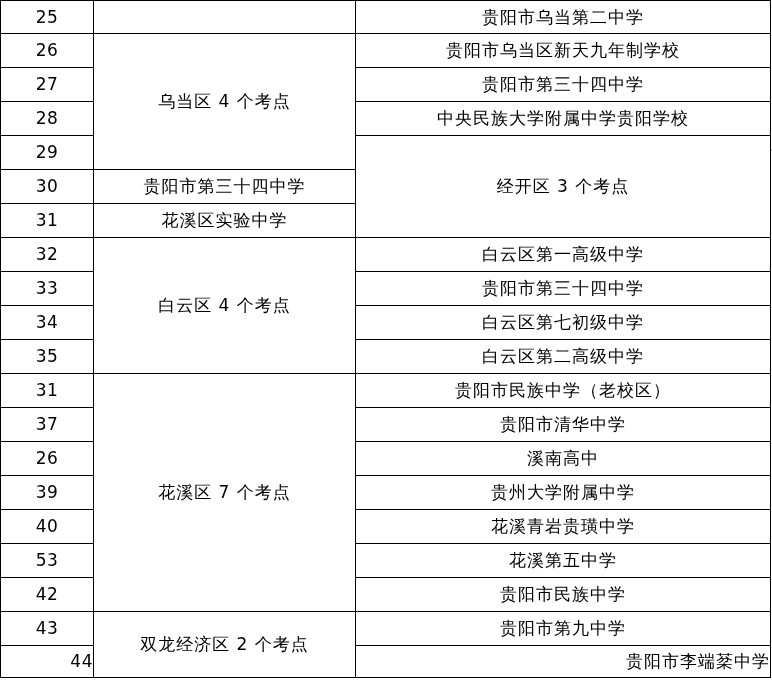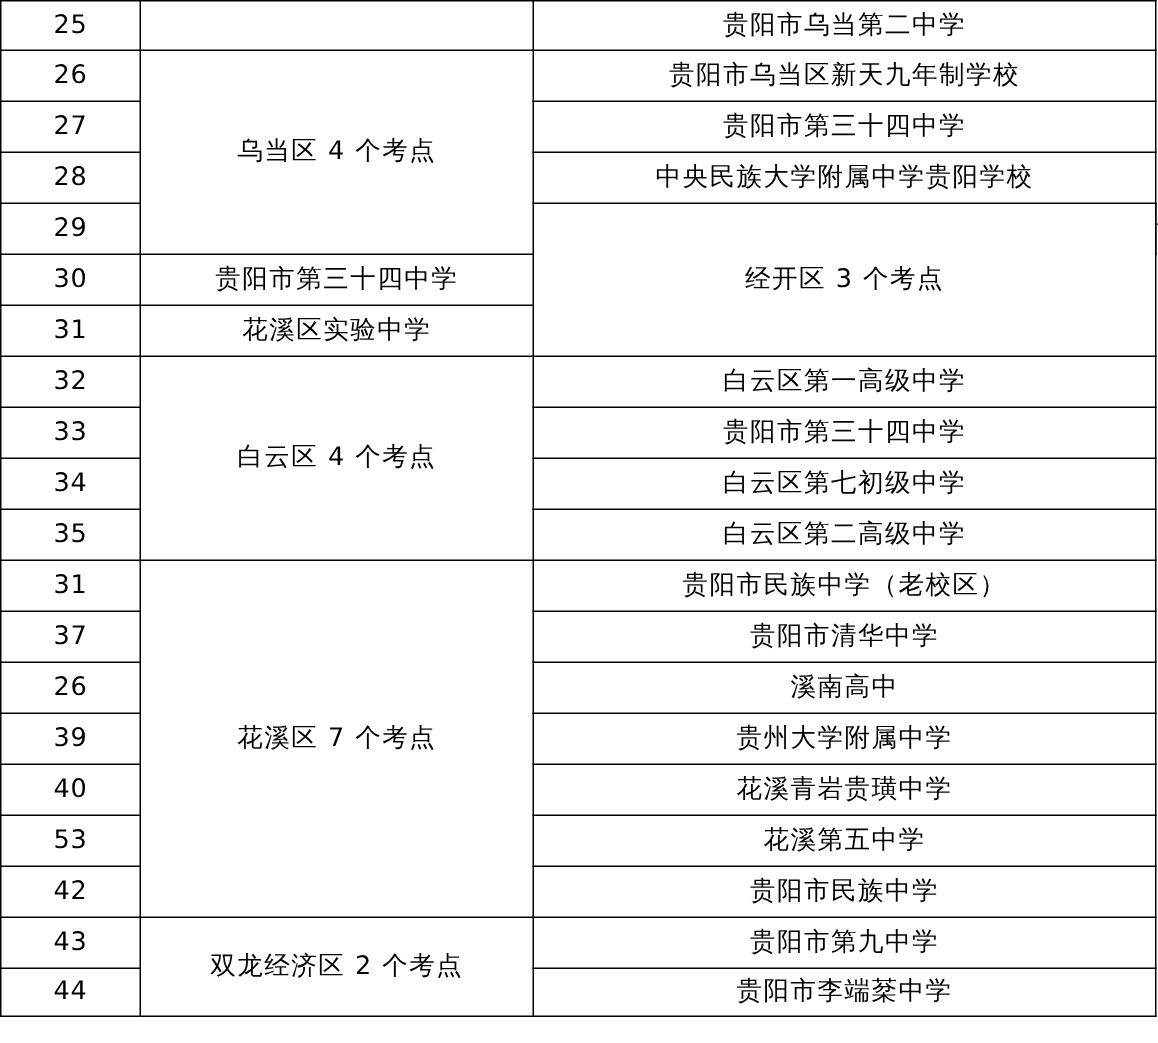--- a/index.html
+++ b/index.html
@@ -49,21 +49,21 @@
   td.district {
     font-size: 17px;
     letter-spacing: 1px;
   }
   td.school {
     font-size: 17px;
     letter-spacing: 1px;
   }
   
   tr.first-row td { height: 32px; }
-  tr.last-row td { height: 31px; }
+  tr.last-row td { height: 31px; text-align: right; }
 </style>
 </head>
 <body>
 
 <div class="sheet">
   <table class="exam-table">
     <colgroup>
       <col class="c-index">
       <col class="c-district">
       <col class="c-school">

